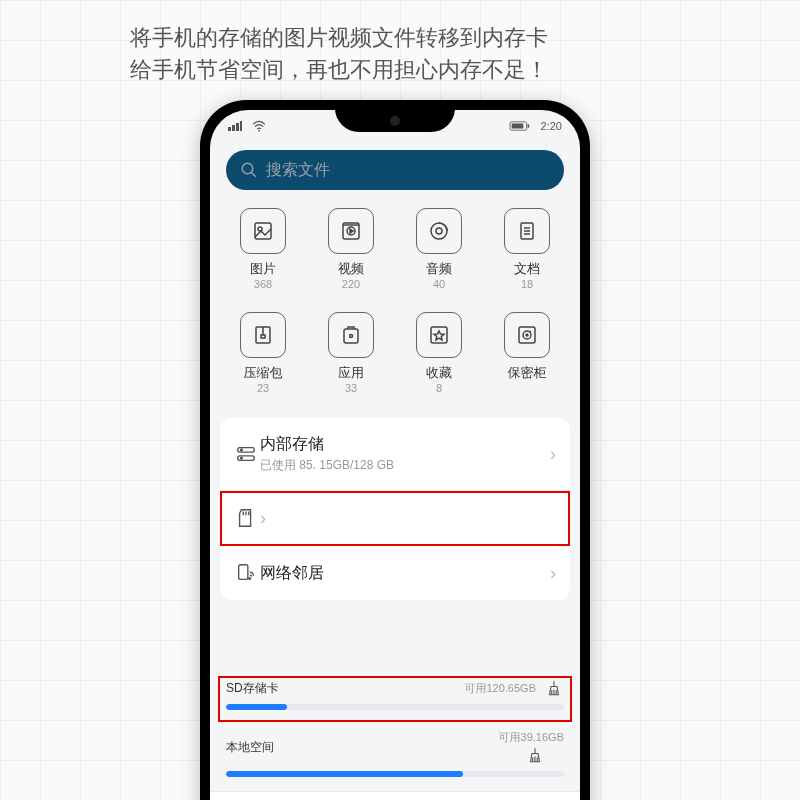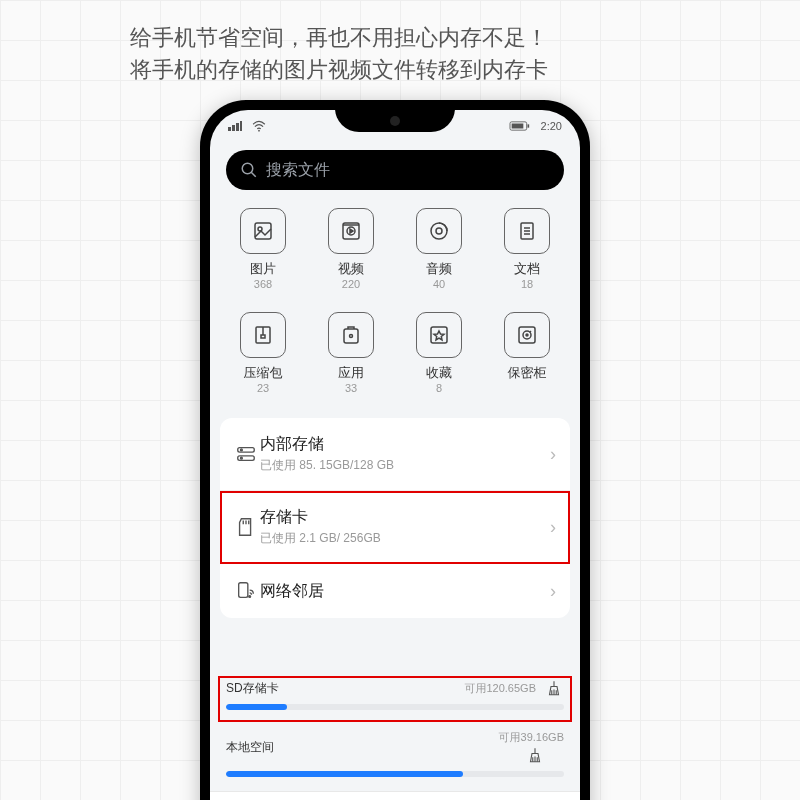--- a/index.html
+++ b/index.html
@@ -29,21 +29,21 @@
   .statusbar{height:32px;display:flex;align-items:center;justify-content:space-between;padding:0 18px;font-size:11px;color:#555;z-index:2;}
   .statusbar .left, .statusbar .right{display:flex;align-items:center;gap:10px;}
   .sig-icon,.wifi-icon,.batt-icon{display:inline-block;}
   .sig-icon{width:14px;height:10px;background:
     linear-gradient(#555,#555) left bottom/3px 4px no-repeat,
     linear-gradient(#555,#555) 4px bottom/3px 6px no-repeat,
     linear-gradient(#555,#555) 8px bottom/3px 8px no-repeat,
     linear-gradient(#555,#555) 12px bottom/3px 10px no-repeat;}
   .wifi-icon svg,.batt-icon svg{display:block;}
   
-  .search{margin:8px 16px 12px;background:#000000;border-radius:20px;height:40px;display:flex;align-items:center;padding:0 14px;gap:8px;color:#9aa0a8;}
+  .search{margin:8px 16px 12px;background:#0c4a6e;border-radius:20px;height:40px;display:flex;align-items:center;padding:0 14px;gap:8px;color:#9aa0a8;}
   .search svg{flex:0 0 auto;}
   .search span{font-size:16px;}
   
   .grid{margin:0 16px;display:grid;grid-template-columns:repeat(4,1fr);gap:10px 14px;text-align:center;}
   .cat{padding:6px 0;}
   .cat .iconbox{width:44px;height:44px;margin:0 auto 6px;border:1.5px solid #666;border-radius:10px;display:flex;align-items:center;justify-content:center;background:#f3f5f7;}
   .cat .iconbox svg{stroke:#444;fill:none;stroke-width:1.5;}
   .cat .lbl{font-size:13px;color:#333;}
   .cat .cnt{font-size:11px;color:#999;}
   
@@ -72,22 +72,22 @@
   .nav{height:58px;border-top:1px solid #e8e8e8;display:flex;background:#fff;}
   .navitem{flex:1;display:flex;flex-direction:column;align-items:center;justify-content:center;gap:2px;font-size:11px;color:#888;}
   .navitem.active{color:#1e7cff;}
 </style>
 </head>
 <body>
 
 <div class="page">
 
   <div class="caption">
+    <div>将手机的存储的图片视频文件转移到内存卡</div>
     <div>给手机节省空间，再也不用担心内存不足！</div>
-    <div>将手机的存储的图片视频文件转移到内存卡</div>
   </div>
 
   <div class="phone">
     <div class="screen">
       <div class="notch"></div>
 
       <div class="statusbar">
         <div class="left">
           <span class="sig-icon"></span>
           <span class="wifi-icon">
@@ -227,24 +227,20 @@
             <div class="chev">›</div>
           </div>
           <div class="row highlight">
             <div class="ricon">
               <svg width="22" height="22" viewBox="0 0 24 24">
                 <path d="M7 3 H17 V21 H5 V7 Z"></path>
                 <line x1="9" y1="5" x2="9" y2="9"></line>
                 <line x1="12" y1="5" x2="12" y2="9"></line>
                 <line x1="15" y1="5" x2="15" y2="9"></line>
               </svg>
-            </div>
-            <div class="rtext">
-              <div class="rtitle">存储卡</div>
-              <div class="rsub">已使用 2.1 GB/ 256GB</div>
             </div>
             <div class="chev">›</div>
           </div>
           <div class="row">
             <div class="ricon">
               <svg width="22" height="22" viewBox="0 0 24 24">
                 <rect x="4" y="3" width="10" height="16" rx="2"></rect>
                 <path d="M16 11 Q20 11 20 15 M16 14 Q18 14 18 16"></path>
                 <circle cx="16" cy="18" r="1" fill="#555"></circle>
               </svg>

